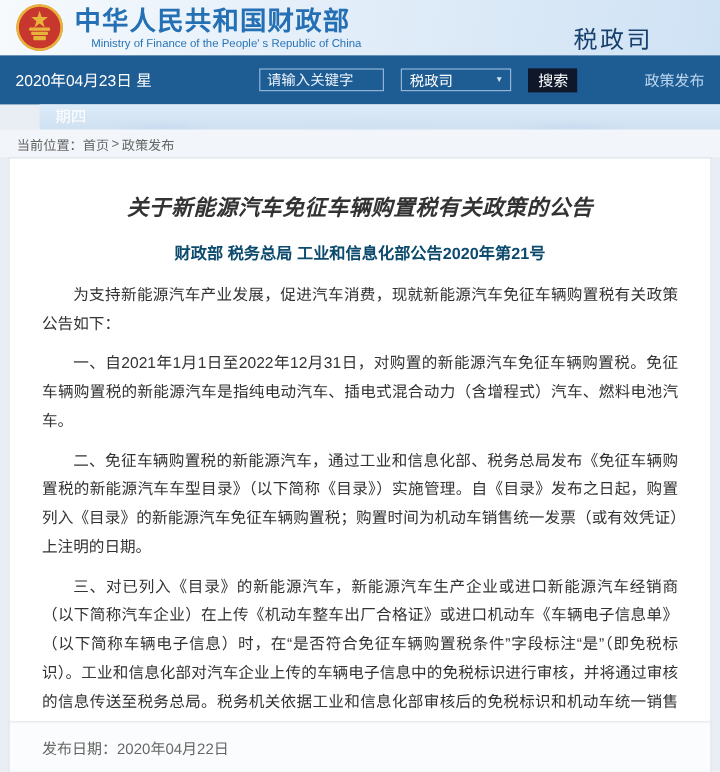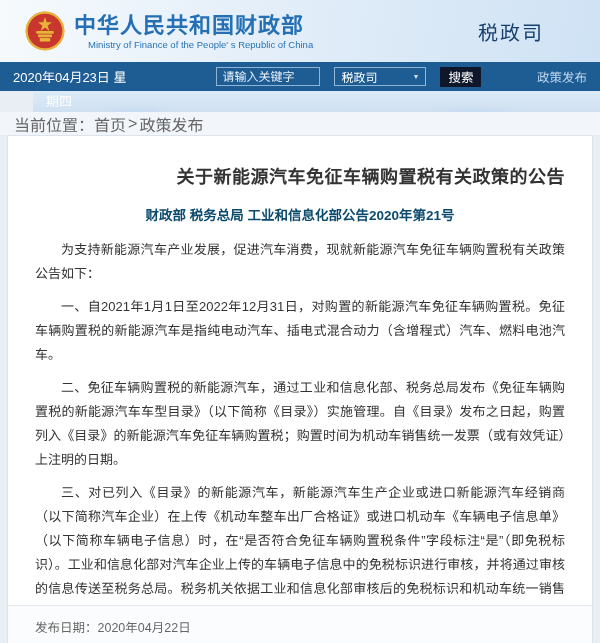--- a/index.html
+++ b/index.html
@@ -5,36 +5,36 @@
   * { margin: 0; padding: 0; box-sizing: border-box; }
   html, body {
     width: 600px; height: 643px;
     font-family: "Liberation Sans", "DejaVu Sans", sans-serif;
     background: #e9eef4;
     overflow: hidden;
   }
   
   .site-header {
     position: relative;
-    height: 62px;
+    height: 46px;
     background: linear-gradient(100deg, #f6fafd 0%, #e3eef9 45%, #cfe2f4 100%);
     display: flex; align-items: center;
-    padding-left: 24px;
+    padding-left: 12px;
   }
   .emblem { width: 42px; height: 42px; flex: 0 0 auto; margin-right: 8px; }
   .site-title-block { display: flex; flex-direction: column; }
   .site-title { font-size: 22px; font-weight: bold; color: #2570b4; letter-spacing: 1px; line-height: 26px; }
   .site-subtitle { font-size: 9.5px; color: #2873b6; margin-left: 14px; }
   .dept-label {
     position: absolute; right: 56px; top: 17px;
     font-size: 20px; color: #17406e; letter-spacing: 2px;
   }
   
   .navbar {
-    height: 29px;
+    height: 41px;
     background: #1e5c94;
     display: flex; align-items: center;
     padding: 0 13px;
     color: #fff;
   }
   .nav-date { font-size: 13px; white-space: nowrap; }
   .search-group { display: flex; align-items: center; margin-left: 58px; padding-left: 32px; }
   .search-input {
     width: 104px; height: 19px;
     background: #1e5c94;
@@ -66,38 +66,38 @@
       radial-gradient(70px 12px at 78% 100%, #c8dcf0 0%, rgba(200,220,240,0) 70%),
       linear-gradient(to bottom, #dcebf8, #cfe0f1);
     display: flex; align-items: flex-start;
     padding-left: 13px;
     margin-left: 33px;
   }
   .date-wrap { font-size: 13px; color: #fdfefe; }
   
   .breadcrumb {
     height: 23px; display: flex; align-items: center;
-    padding-left: 14px; font-size: 16px; color: #666;
+    padding-left: 14px; font-size: 11px; color: #666;
     background: #f2f6fa;
   }
   .breadcrumb a { color: #666; text-decoration: none; }
   .crumb-sep { margin: 0 2px; }
   
   .content-box {
     margin: 0 7px;
     background: #fff;
     border: 1px solid #dde3ea;
     border-bottom: none;
     height: 470px;
     padding: 26px 27px 0 27px;
     overflow: hidden;
   }
   .article-title {
-    text-align: right; font-size: 18px; font-weight: bold; color: #333;
-    margin-bottom: 16px; letter-spacing: 0.5px;
+    text-align: center; font-size: 18px; font-weight: bold; color: #333;
+    margin-bottom: 16px; letter-spacing: 0.5px; font-style: italic;
   }
   .doc-number {
     text-align: center; font-size: 13.5px; font-weight: bold; color: #0c4a6e;
     margin-bottom: 14px;
   }
   .article-body p {
     font-size: 13px; color: #333; line-height: 24px;
     text-indent: 2em; margin-bottom: 9px;
     text-align: justify;
   }

